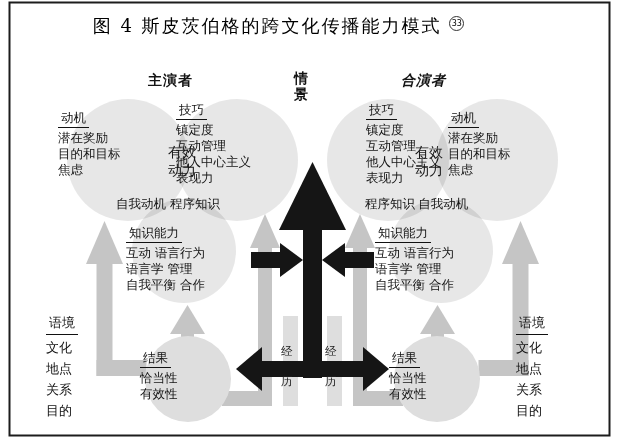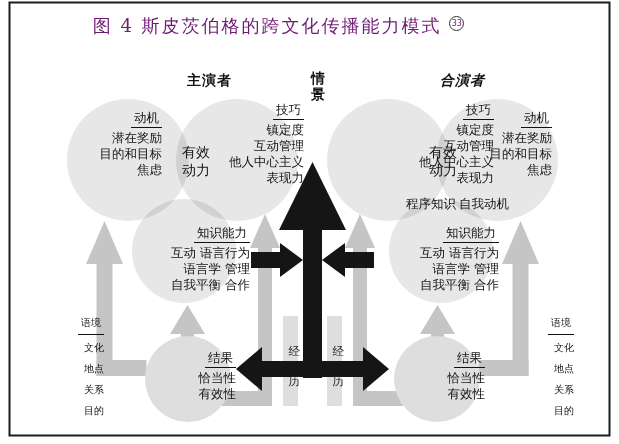--- a/index.html
+++ b/index.html
@@ -1,29 +1,29 @@
 <!DOCTYPE html>
 <html><head>
 <meta charset="utf-8">
 <style>
   html,body{margin:0;padding:0;background:#fff;}
   .stage{position:relative;width:619px;height:444px;background:#fff;overflow:hidden;
          font-family:"DejaVu Sans","Liberation Sans",sans-serif;color:#111;}
   svg.shapes{position:absolute;left:0;top:0;}
-  .txt{position:absolute;text-align:right;line-height:16px;font-size:12.5px;color:#141414;}
+  .txt{position:absolute;text-align:left;line-height:16px;font-size:12.5px;color:#141414;}
   .ml{white-space:pre-line;}
   .ct-title{display:inline-block;border-bottom:1.6px solid #111;padding:0 3px 1px;margin-bottom:2px;}
   .hdr{font-weight:bold;font-size:14px;letter-spacing:1px;}
   .vert{line-height:16px;font-weight:bold;font-size:14px;}
   .title-row{position:absolute;top:14px;left:0;width:557px;text-align:center;
-             font-family:"DejaVu Serif","Liberation Serif",serif;font-size:18px;letter-spacing:2px;color:#701a75;}
+             font-family:"DejaVu Serif","Liberation Serif",serif;font-size:18px;letter-spacing:2px;color:#000000;}
   .circled{display:inline-block;width:13px;height:13px;border:1px solid #333;border-radius:50%;
            font-size:8px;line-height:13px;letter-spacing:0;text-align:center;vertical-align:6px;
            font-family:"DejaVu Sans","Liberation Sans",sans-serif;}
-  .ctx{font-size:10px;line-height:21px;}
+  .ctx{font-size:13px;line-height:21px;}
   .exp{font-size:11.5px;line-height:30px;color:#222;}
   .drv{font-size:14px;line-height:18px;}
 </style>
 </head>
 <body>
 
 <div class="stage">
 
   <svg class="shapes" width="619" height="444" viewBox="0 0 619 444">
 
@@ -93,20 +93,21 @@
   </div>
   <div class="txt" style="left:176px;top:102px;width:128px;">
     <div class="ct-title">技巧</div>
     <div class="ml">镇定度
 互动管理
 他人中心主义
 表现力</div>
   </div>
   <div class="txt drv ml" style="left:168px;top:143px;width:42px;">有效
 动力</div>
+  <div class="txt" style="left:116px;top:196px;width:144px;">自我动机  程序知识</div>
   <div class="txt" style="left:126px;top:225px;width:124px;">
     <div class="ct-title">知识能力</div>
     <div class="ml">互动 语言行为
 语言学 管理
 自我平衡 合作</div>
   </div>
   <div class="txt" style="left:140px;top:350px;width:96px;">
     <div class="ct-title">结果</div>
     <div class="ml">恰当性
 有效性</div>

